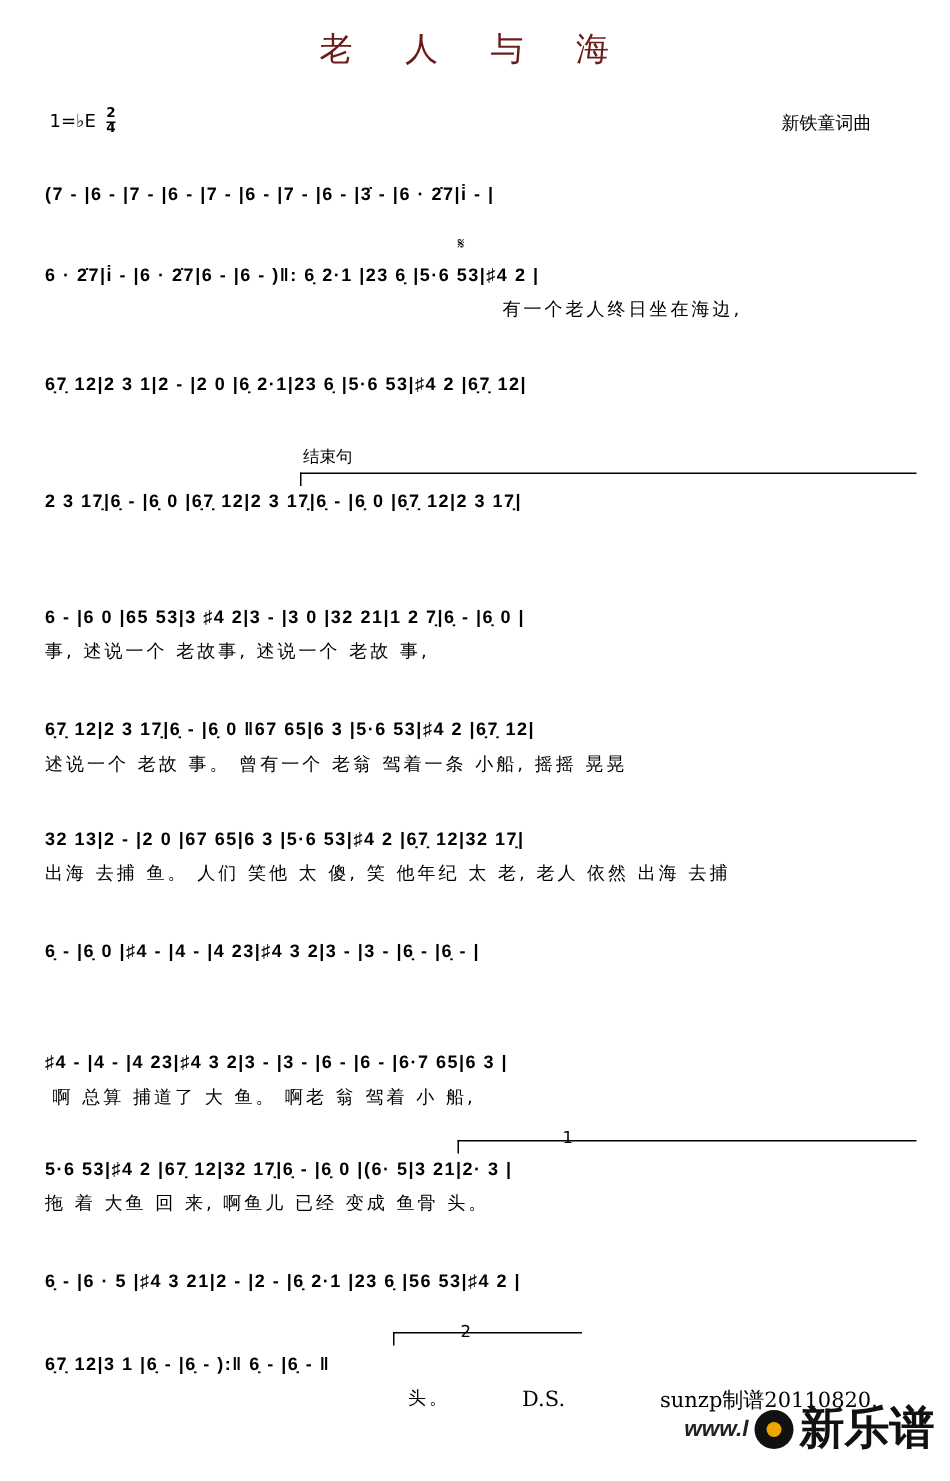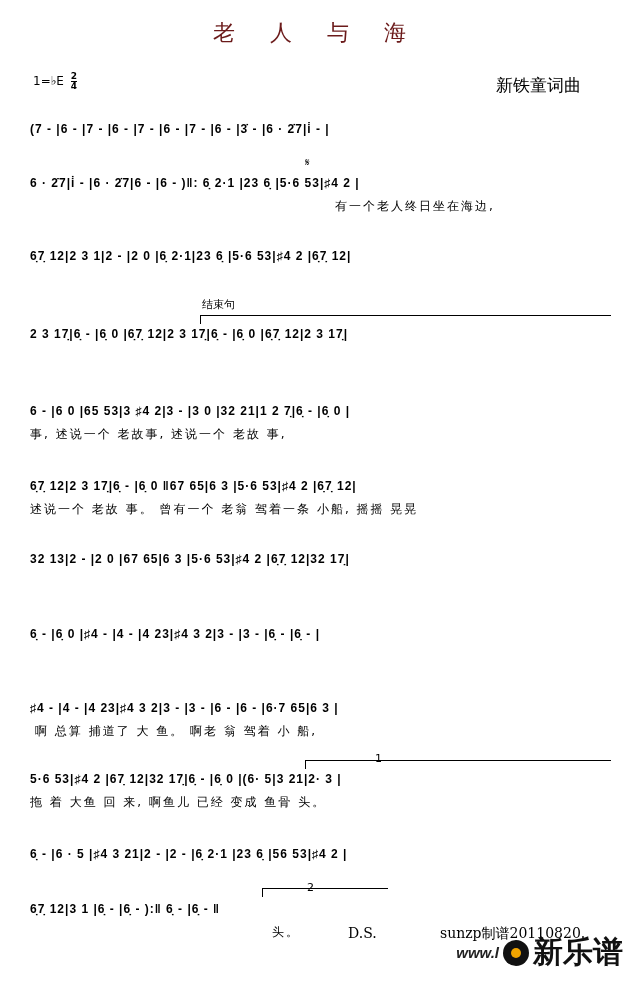--- a/index.html
+++ b/index.html
@@ -2,21 +2,21 @@
 <html><head>
 <meta charset="utf-8">
 <style>
   html,body{margin:0;padding:0;background:#fff;}
   body{width:633px;height:987px;position:relative;overflow:hidden;font-family:"DejaVu Sans","Liberation Sans",sans-serif;color:#000;}
   .title{position:absolute;left:0;width:633px;top:18px;text-align:center;font-family:"DejaVu Serif","Liberation Serif",serif;font-size:22px;letter-spacing:14px;color:#6b1a1a;}
   .key{position:absolute;left:33px;top:72px;font-size:12px;}
   .frac{display:inline-block;vertical-align:middle;text-align:center;font-weight:bold;font-size:9px;line-height:9px;margin-left:3px;}
   .frac span{display:block;}
   .frac .num{border-bottom:1px solid #000;}
-  .credit{position:absolute;right:52px;top:74px;font-size:17px;}
+  .credit{position:absolute;right:52px;top:74px;font-size:12px;}
   .row{position:absolute;left:30px;width:560px;}
   .notes{font-family:"Liberation Sans","DejaVu Sans",sans-serif;font-weight:bold;font-size:12px;white-space:nowrap;letter-spacing:1px;height:22px;line-height:22px;}
   .lyrics{font-size:12px;white-space:nowrap;letter-spacing:2px;position:absolute;top:26px;}
   .mark{position:absolute;font-size:11px;}
   .bracket{position:absolute;border-top:1px solid #000;border-left:1px solid #000;height:8px;}
   .ds{position:absolute;font-family:"DejaVu Serif","Liberation Serif",serif;font-size:14px;}
   .logo{position:absolute;right:10px;bottom:14px;display:flex;align-items:center;gap:4px;}
   .logo .www{font-family:"Liberation Sans",sans-serif;font-weight:bold;font-style:italic;font-size:15px;color:#222;}
   .logo .disc{width:26px;height:26px;border-radius:50%;background:#111;position:relative;}
   .logo .disc::after{content:"";position:absolute;left:8px;top:8px;width:10px;height:10px;border-radius:50%;background:#f0a400;}
@@ -60,20 +60,21 @@
   <div class="lyrics" style="left:0">事,     述说一个  老故事,      述说一个  老故 事,</div>
 </div>
 
 <div class="row" style="top:475px">
   <div class="notes">6̣7̣ 12|2 3 17̣|6̣ - |6̣ 0 ‖67 65|6 3 |5·6 53|♯4 2 |6̣7̣ 12|</div>
   <div class="lyrics" style="left:0">述说一个  老故 事。      曾有一个 老翁 驾着一条 小船, 摇摇 晃晃</div>
 </div>
 
 <div class="row" style="top:548px">
   <div class="notes">32 13|2 - |2 0 |67 65|6 3 |5·6 53|♯4 2 |6̣7̣ 12|32 17̣|</div>
+  <div class="lyrics" style="left:0">出海 去捕 鱼。     人们 笑他 太 傻, 笑 他年纪 太 老, 老人 依然 出海 去捕</div>
 </div>
 
 <div class="row" style="top:623px">
   <div class="notes">6̣ - |6̣ 0 |♯4 - |4 - |4 23|♯4 3 2|3 - |3 - |6̣ - |6̣ - |</div>
 </div>
 
 <div class="row" style="top:697px">
   <div class="notes">♯4 - |4 - |4 23|♯4 3 2|3 - |3 - |6 - |6 - |6·7 65|6 3 |</div>
   <div class="lyrics" style="left:5px">啊        总算 捕道了 大        鱼。    啊老 翁 驾着 小 船,</div>
 </div>

